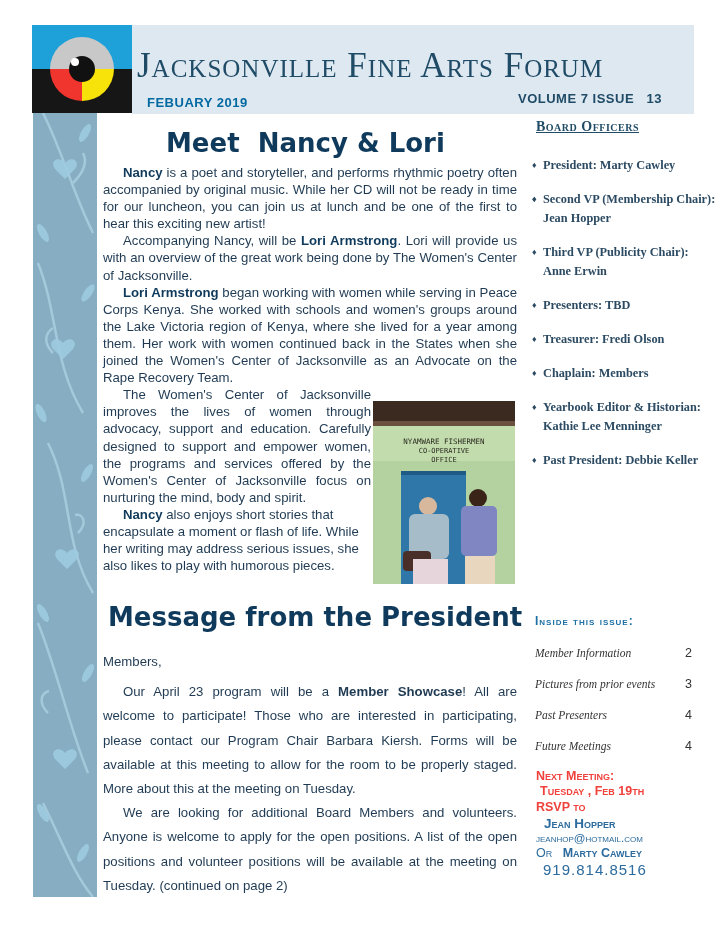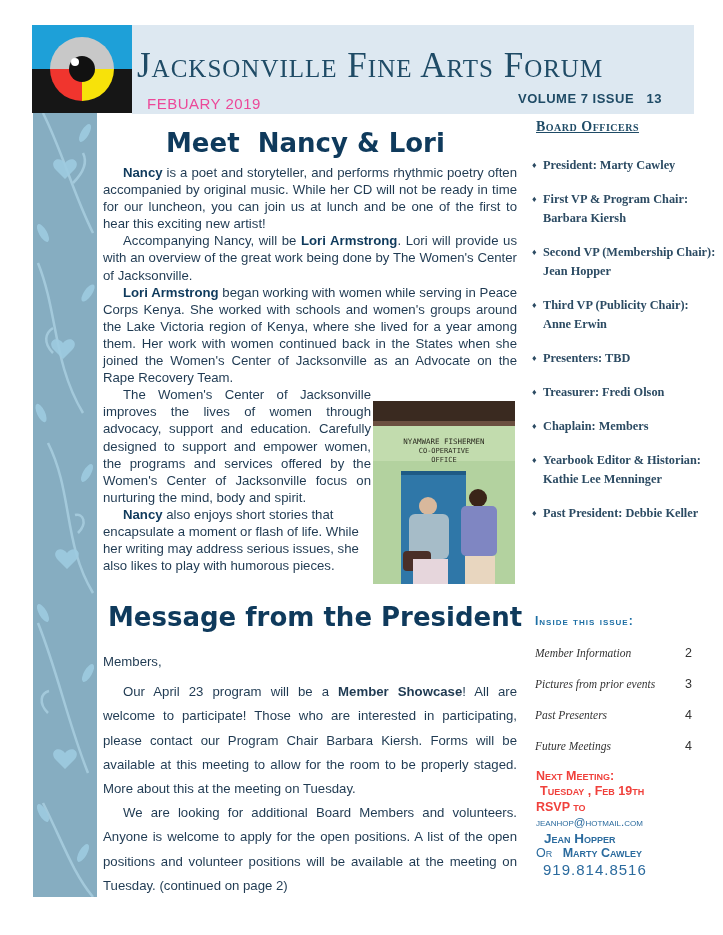--- a/index.html
+++ b/index.html
@@ -6,21 +6,21 @@
   html, body { width:723px; height:935px; background:#ffffff; overflow:hidden; }
   body { position:relative; font-family:"Liberation Sans", sans-serif; color:#1f3a52; }
 
   .banner { position:absolute; left:132px; top:25px; width:562px; height:89px; background:#dde8f1; }
   .logo { position:absolute; left:32px; top:25px; width:100px; height:88px; overflow:hidden; }
   .logo .top { position:absolute; left:0; top:0; width:100%; height:44px; background:#1ea0d8; }
   .logo .bot { position:absolute; left:0; top:44px; width:100%; height:44px; background:#161616; }
   .logo svg { position:absolute; left:0; top:0; }
 
   .title { position:absolute; left:137px; top:46px; font-family:"Liberation Serif", serif; font-size:35px; color:#1f4b66; font-variant:small-caps; letter-spacing:1px; white-space:nowrap; }
-  .date { position:absolute; left:147px; top:95px; font-size:15px; font-weight:normal; color:#ec4899; letter-spacing:0.5px; }
+  .date { position:absolute; left:147px; top:95px; font-size:13px; font-weight:bold; color:#0369a1; letter-spacing:0.5px; }
   .volume { position:absolute; left:518px; top:91px; font-size:13px; font-weight:bold; color:#1f4b66; letter-spacing:0.5px; white-space:pre; }
 
   .sidebar-deco { position:absolute; left:33px; top:113px; width:64px; height:784px; background:#86adc1; overflow:hidden; }
 
   .h-meet { position:absolute; left:166px; top:128px; font-family:"DejaVu Sans", sans-serif; font-weight:bold; font-size:26px; color:#0f3a5c; white-space:pre; }
   .article { position:absolute; left:103px; top:164px; width:414px; font-size:13.2px; line-height:17.1px; color:#1f3a52; text-align:justify; }
   .article p { text-indent:20px; }
   .article b { color:#0f3a5c; }
   .narrow { width:268px; }
 
@@ -137,21 +137,21 @@
 <div class="msg">
   <p class="sal">Members,</p>
   <p class="ind"><span>Our April 23 program will be a </span><b>Member Showcase</b><span>!  All are welcome to participate!  Those who are interested in participating, please contact our Program Chair Barbara Kiersh.  Forms will be available at this meeting to allow for the room to be properly staged. More about this at the meeting on Tuesday.</span></p>
   <p class="ind">We are looking for additional Board Members and  volunteers.  Anyone is welcome to apply for the open positions.  A list of the open positions and volunteer positions will be available at the meeting on Tuesday.  (continued on page 2)</p>
 </div>
 
 <div class="right">
   <div class="board-h">Board Officers</div>
   <ul class="officers">
     <li><span class="dia">♦</span><span>President:  Marty Cawley</span></li>
-    <li><span class="dia">♦</span><span>First VP &amp; Program Chair:  Barbara Kiersh</span></li>
+    <li><span class="dia">♦</span></li>
     <li><span class="dia">♦</span><span>Second VP (Membership Chair):  Jean Hopper</span></li>
     <li><span class="dia">♦</span><span>Third VP (Publicity Chair):   Anne Erwin</span></li>
     <li><span class="dia">♦</span><span>Presenters:  TBD</span></li>
     <li><span class="dia">♦</span><span>Treasurer:  Fredi Olson</span></li>
     <li><span class="dia">♦</span><span>Chaplain:  Members</span></li>
     <li><span class="dia">♦</span><span>Yearbook Editor &amp; Historian:  Kathie Lee Menninger</span></li>
     <li><span class="dia">♦</span><span>Past President:   Debbie Keller</span></li>
   </ul>
 </div>
 
@@ -162,17 +162,17 @@
     <div class="toc-row"><span>Pictures from prior events</span><span class="pg">3</span></div>
     <div class="toc-row"><span>Past Presenters</span><span class="pg">4</span></div>
     <div class="toc-row"><span>Future Meetings</span><span class="pg">4</span></div>
   </div>
 </div>
 
 <div class="next">
   <div class="red">Next Meeting:</div>
   <div class="red" style="padding-left:4px;">Tuesday , Feb  19th</div>
   <div class="red">RSVP to</div>
+  <div class="blue" style="padding-left:8px; font-size:13.5px; margin-top:1px;">Jean Hopper</div>
   <div class="blue email">jeanhop@hotmail.com</div>
-  <div class="blue" style="padding-left:8px; font-size:13.5px; margin-top:1px;">Jean Hopper</div>
   <div class="blue"><span style="font-weight:normal;">Or</span>&nbsp;&nbsp; <span>Marty Cawley</span></div>
   <div class="blue phone" style="padding-left:7px;">919.814.8516</div>
 </div>
 
 </body></html>

